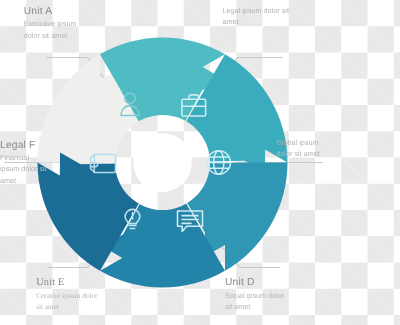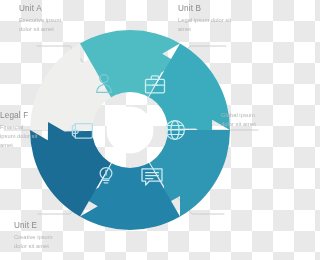--- a/index.html
+++ b/index.html
@@ -46,21 +46,21 @@
     font-size: 5.8px;
     color: #b4b4b4;
     line-height: 1.55;
     margin: 0;
   }
   
   #callout-a { left: 19px;  top: 5px;  width: 52px; }
   #callout-b { left: 178px; top: 5px;  width: 58px; }
   #callout-c { left: 221px; top: 111px; width: 42px; }
   #callout-d { left: 180px; top: 222px; width: 50px; }
-  #callout-e { left: 14px;  top: 222px; width: 52px; }
+  #callout-e { left: 29px;  top: 222px; width: 52px; font-family: Liberation Serif, serif; }
   #callout-f { left: 0px;   top: 112px; width: 40px; }
 </style>
 </head>
 <body>
 
 <div id="stage">
 
   <svg id="wheel" viewBox="0 0 260 260">
     <defs>
 
@@ -183,28 +183,31 @@
       <path d="M-11.6,0.3 h4.2 a1.5,1.5 0 0,1 0,3.0 h-4.2"></path>
     </g>
   </svg>
 
   <div class="callout" id="callout-a">
     <p class="cl-title">Unit A</p>
     <p class="cl-body">Executive ipsum dolor sit amet</p>
   </div>
 
   <div class="callout" id="callout-b">
-    <p class="cl-title">Unit B</p>
     <p class="cl-body">Legal ipsum dolor sit amet</p>
   </div>
 
   <div class="callout" id="callout-c">
     <p class="cl-body">Global ipsum dolor sit amet</p>
   </div>
 
+  <div class="callout" id="callout-d">
+    <p class="cl-title">Unit D</p>
+    <p class="cl-body">Social ipsum dolor sit amet</p>
+  </div>
 
   <div class="callout" id="callout-e">
     <p class="cl-title">Unit E</p>
     <p class="cl-body">Creative ipsum dolor sit amet</p>
   </div>
 
   <div class="callout" id="callout-f">
     <p class="cl-title">Legal F</p>
     <p class="cl-body">Financial ipsum dolor sit amet</p>
   </div>

